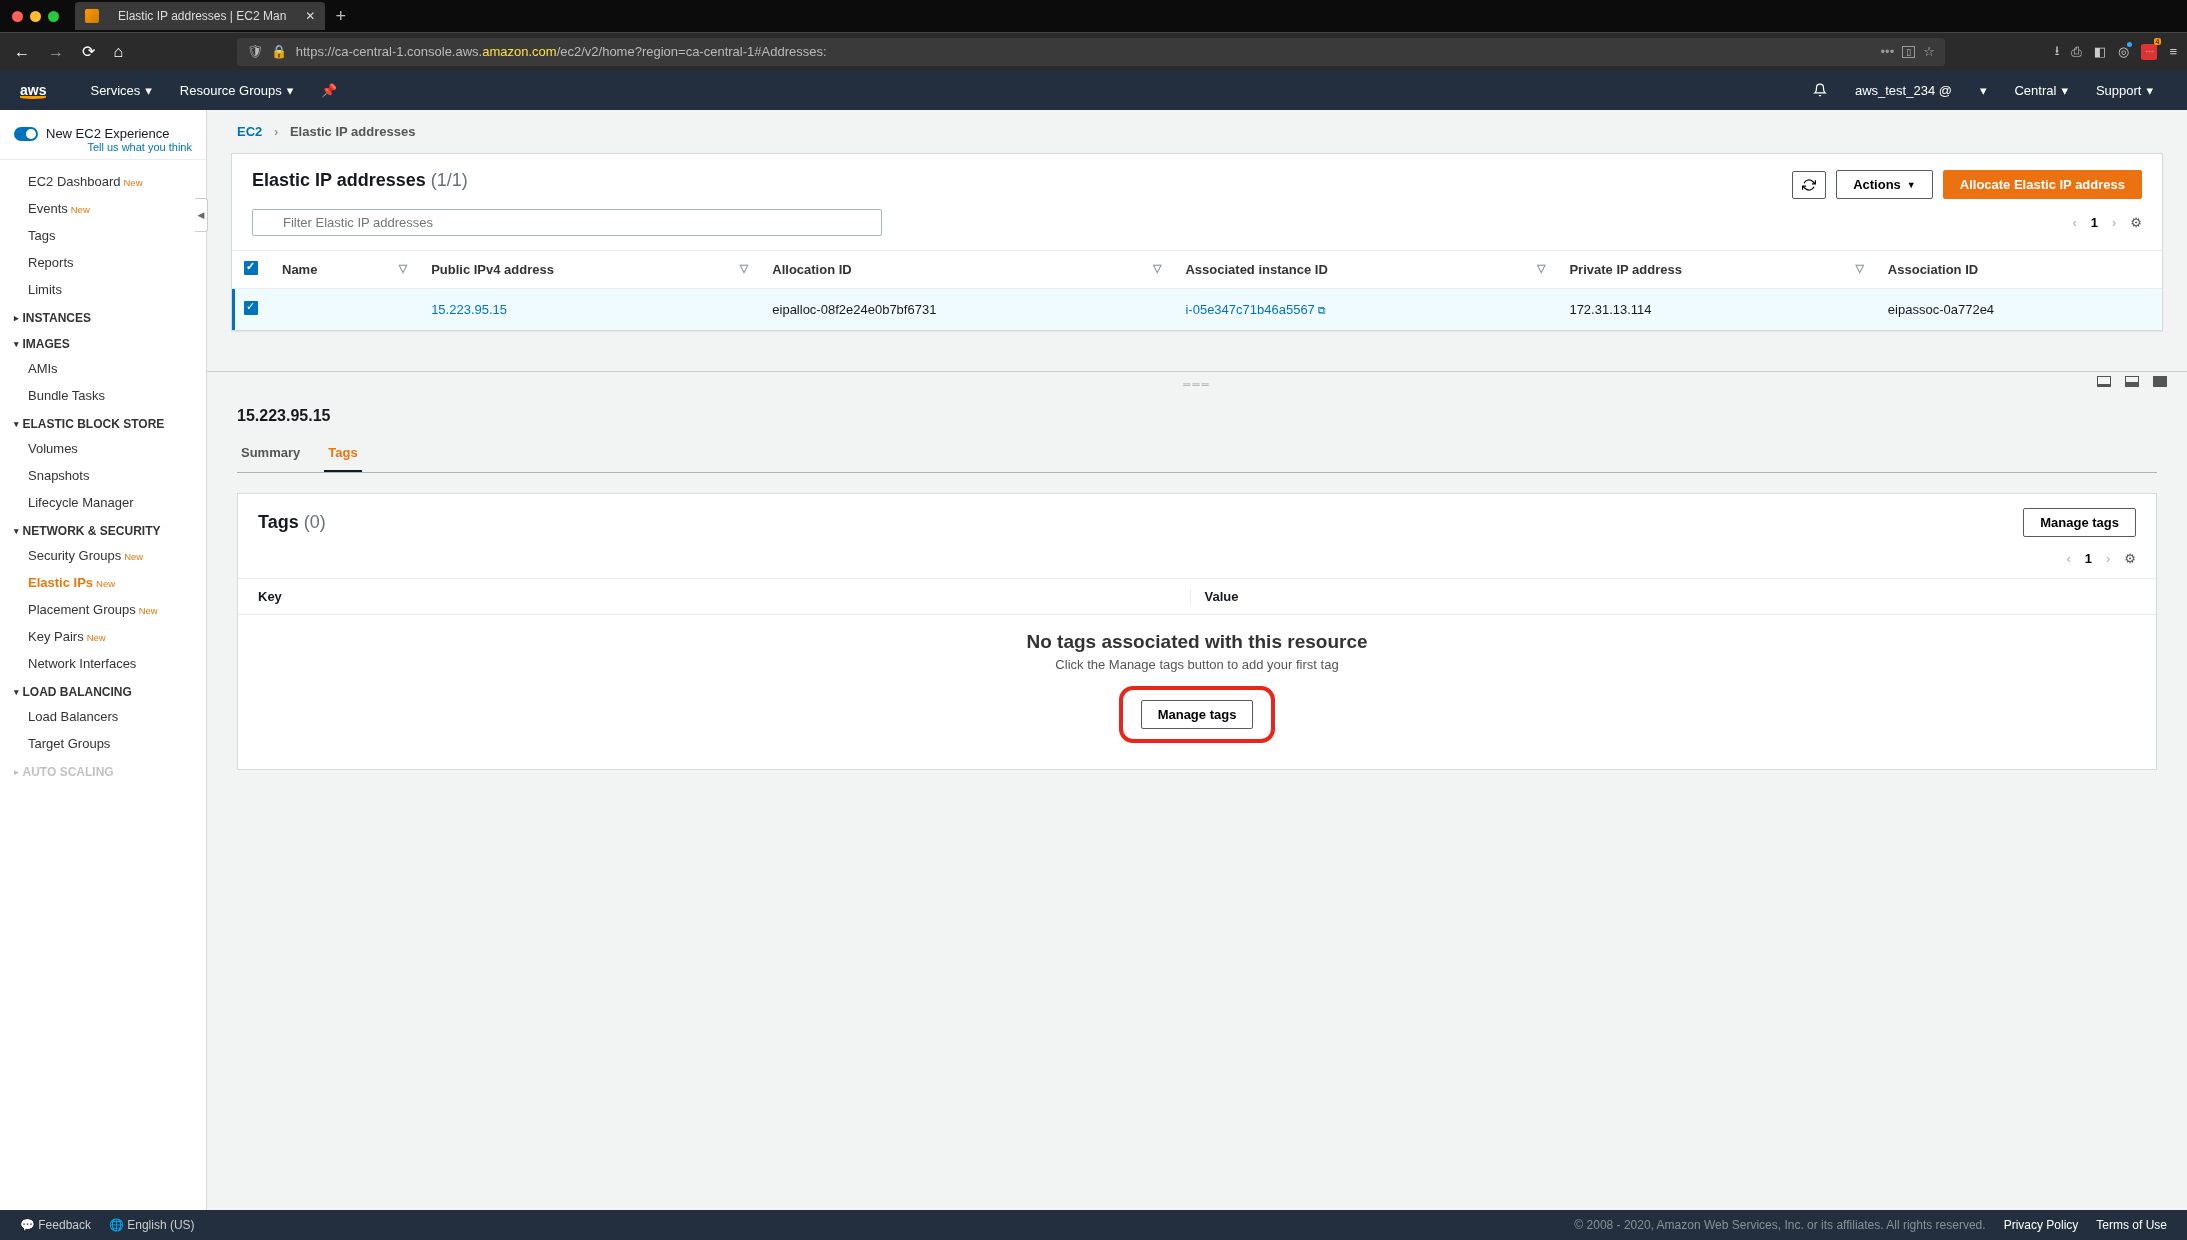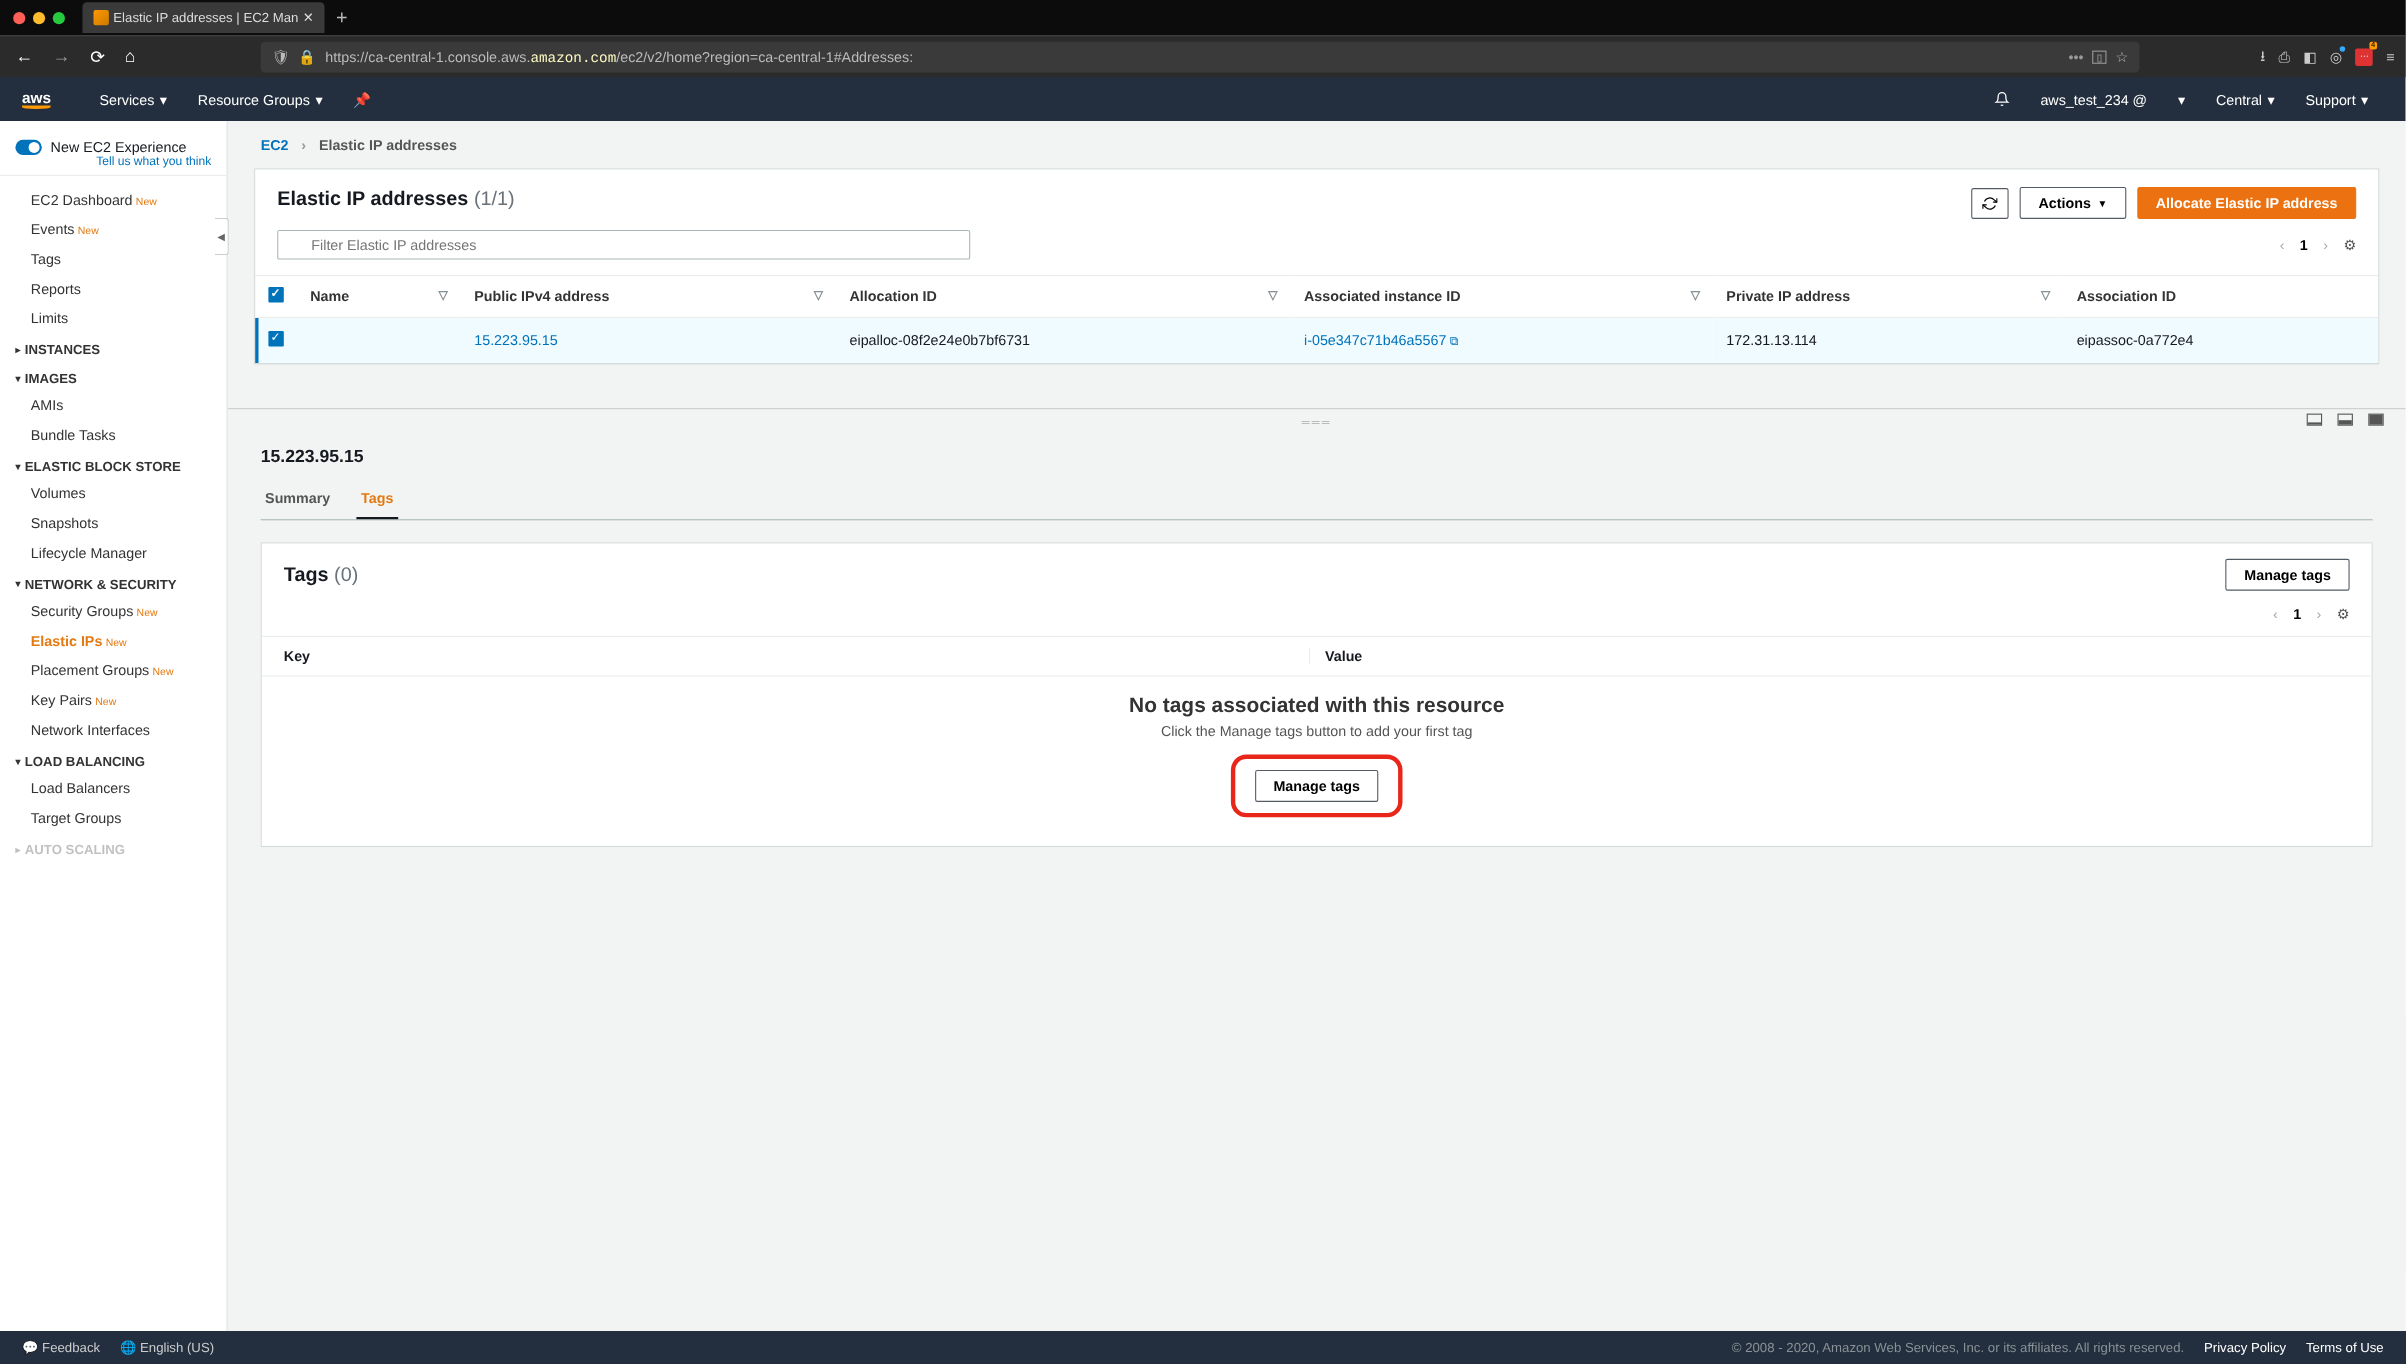--- a/index.html
+++ b/index.html
@@ -6,28 +6,28 @@
 body { background: #fff; font-size: 13px; color: #16191f; }
 
 
 .browser-chrome { background: #0c0c0c; }
 .tab-strip { display: flex; align-items: center; height: 32px; padding: 0 8px; background: #0c0c0c; }
 .mac-dots { display: flex; gap: 7px; padding: 0 10px 0 4px; }
 .mac-dot { width: 11px; height: 11px; border-radius: 50%; }
 .mac-red { background: #ff5f56; }
 .mac-yellow { background: #ffbd2e; }
 .mac-green { background: #27c93f; }
-.tab { display: flex; align-items: center; background: #3a3a3a; color: #ddd; height: 28px; padding: 0 10px; border-radius: 4px 4px 0 0; font-size: 12px; gap: 4px; min-width: 190px; margin-left: 6px; }
+.tab { display: flex; align-items: center; background: #3a3a3a; color: #ddd; height: 28px; padding: 0 10px; border-radius: 4px 4px 0 0; font-size: 12px; gap: 19px; min-width: 190px; margin-left: 6px; }
 .tab-icon { width: 14px; height: 14px; background: linear-gradient(135deg, #ff9900, #cc7a00); border-radius: 2px; }
 .tab-plus { color: #bbb; font-size: 18px; padding: 0 10px; }
 .toolbar { display: flex; align-items: center; height: 38px; background: #2b2b2b; padding: 0 10px; gap: 10px; border-top: 1px solid #444; }
 .nav-btn { color: #999; font-size: 16px; padding: 4px; }
 .nav-btn.enabled { color: #fff; }
 .url-bar { flex: 1; background: #3a3a3a; border-radius: 4px; height: 28px; display: flex; align-items: center; padding: 0 10px; gap: 8px; color: #bbb; font-size: 13px; margin: 0 100px; }
-.url-text .bold { color: #fef9c3; font-family: Liberation Mono, monospace; }
+.url-text .bold { color: #fde047; }
 .toolbar-right { display: flex; gap: 12px; align-items: center; color: #ccc; }
 .addon-badge { width: 16px; height: 16px; background: #d33; border-radius: 2px; position: relative; font-size: 8px; color: #fff; display: flex; align-items: center; justify-content: center; }
 .addon-badge sup { position: absolute; top: -6px; right: -4px; background: #f90; color: #000; font-size: 7px; padding: 0 2px; border-radius: 2px; }
 
 
 .aws-header { background: #232f3e; color: #fff; height: 40px; display: flex; align-items: center; padding: 0 20px; }
 .aws-logo { color: #ff9900; font-weight: bold; font-size: 15px; margin-right: 30px; letter-spacing: 0; font-family: Arial; }
 .aws-logo span { color: #fff; font-size: 14px; }
 .header-item { color: #fff; font-size: 13px; padding: 0 14px; display: flex; align-items: center; gap: 5px; cursor: pointer; }
 .header-spacer { flex: 1; }

